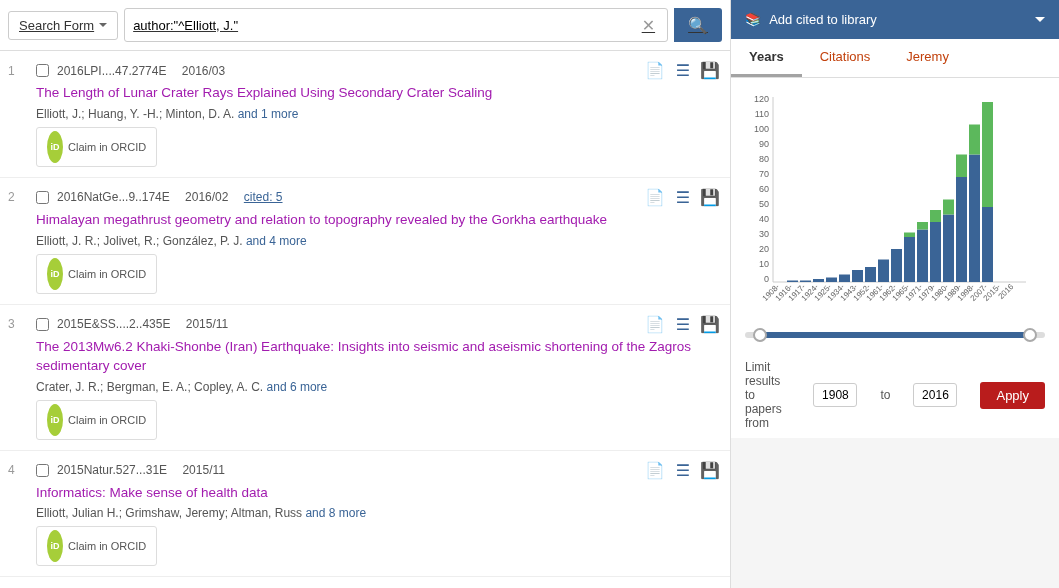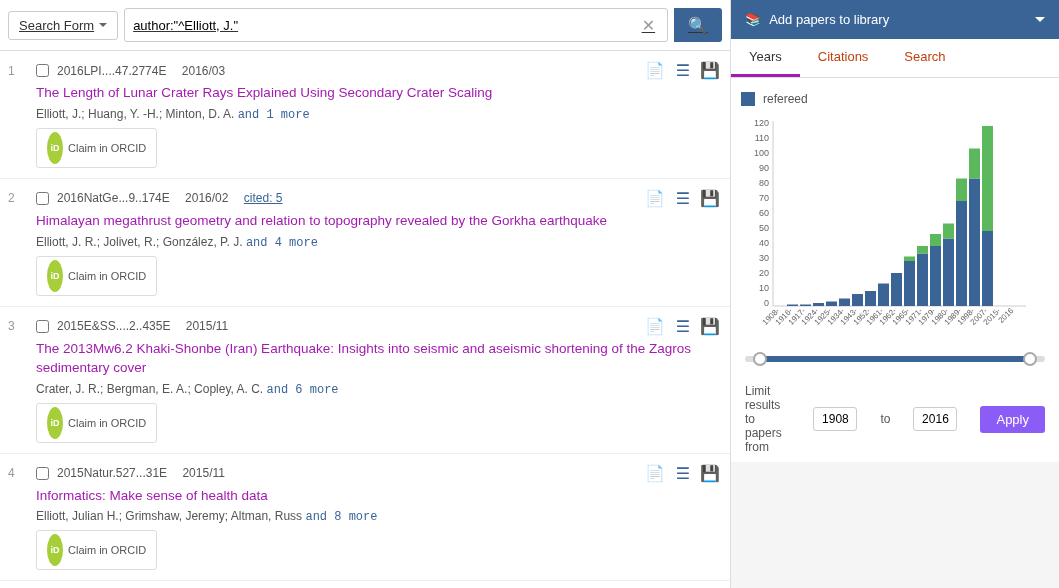--- a/index.html
+++ b/index.html
@@ -25,40 +25,40 @@
     .result-header { display: flex; align-items: center; gap: 8px; margin-bottom: 4px; }
     .result-num { color: #999; font-size: 12px; min-width: 20px; }
     .result-checkbox { margin: 0; }
     .result-meta { color: #555; font-size: 12px; flex: 1; }
     .result-meta span { margin-right: 12px; text-align: center; }
     .cited-badge { color: #555; }
     .result-icons { display: flex; gap: 10px; margin-left: auto; }
     .result-icon { color: #3a6496; font-size: 16px; cursor: pointer; }
     .result-title { color: #a21caf; font-size: 13.5px; font-weight: 400; cursor: pointer; margin: 4px 0 4px 28px; line-height: 1.4; }
     .result-authors { color: #555; font-size: 12px; margin: 2px 0 6px 28px; }
-    .result-authors .more { color: #3a6496; cursor: pointer; font-family: Liberation Mono, monospace; }
+    .result-authors .more { color: #3a6496; cursor: pointer; }
     .claim-btn { display: inline-flex; align-items: center; gap: 5px; border: 1px solid #ddd; border-radius: 3px; padding: 3px 10px; font-size: 11px; color: #555; cursor: pointer; background: #fff; margin-left: 28px; }
     .claim-btn .orcid-icon { width: 16px; height: 32px; background: #a6ce39; border-radius: 50%; display: inline-flex; align-items: center; justify-content: center; color: #fff; font-size: 9px; font-weight: bold; }
 
     
     .right-panel { flex: 1; background: #f5f5f5; border-left: 1px solid #ddd; }
     .add-papers-bar { background: #3a6496; color: #fff; padding: 12px 14px; display: flex; align-items: center; justify-content: space-between; }
     .add-papers-bar .chevron { border-left: 5px solid transparent; border-right: 5px solid transparent; border-top: 5px solid #fff; display: inline-block; }
 
     .tabs { display: flex; border-bottom: 1px solid #ddd; background: #fff; }
     .tab { padding: 10px 18px; cursor: pointer; font-size: 13px; color: #c2410c; border-bottom: 3px solid transparent; }
-    .tab.active { color: #333; border-bottom: 3px solid #a21caf; font-weight: 400; }
+    .tab.active { color: #333; border-bottom: 3px solid #a3a3a3; font-weight: 700; }
 
     .chart-area { background: #fff; padding: 14px 10px 6px 10px; }
     .legend { display: flex; align-items: center; gap: 8px; margin-bottom: 10px; font-size: 12px; color: #555; }
     .legend-box { width: 14px; height: 14px; background: #3a6496; display: inline-block; }
 
     .limit-row { display: flex; align-items: center; gap: 23px; padding: 8px 14px; background: #fff; font-size: 12px; color: #555; }
     .year-input { width: 44px; border: 1px solid #ccc; border-radius: 3px; padding: 4px 6px; font-size: 12px; text-align: center; }
-    .apply-btn { background: #8b5cf6; color: #fff; border: none; border-radius: 3px; padding: 6px 16px; font-size: 13px; cursor: pointer; text-align: right; }
+    .apply-btn { background: #b91c1c; color: #fff; border: none; border-radius: 3px; padding: 6px 16px; font-size: 13px; cursor: pointer; text-align: right; }
 
     .slider-track-wrap { position: relative; padding: 6px 14px; background: #fff; }
     .slider-track { position: relative; height: 6px; background: #ddd; border-radius: 3px; margin: 8px 0; }
     .slider-fill { position: absolute; left: 5%; right: 5%; top: 0; bottom: 0; background: #3a6496; border-radius: 3px; }
     .slider-handle { position: absolute; top: 50%; transform: translateY(-50%); width: 14px; height: 14px; border-radius: 50%; background: #fff; border: 2px solid #aaa; cursor: pointer; }
     .handle-left { left: 5%; margin-left: -7px; }
     .handle-right { right: 5%; margin-right: -7px; }
   </style>
 </head>
 <body>
@@ -182,35 +182,31 @@
           <span>Claim in ORCID</span>
         </button>
       </div>
 
     </div>
   </div>
 
   <div class="right-panel">
     <div class="add-papers-bar">
       <span style="margin-right:8px;">📚</span>
-      <span style="flex:1;">Add papers to library</span>
+      <span style="flex:1;">Add cited to library</span>
       <span class="chevron"></span>
     </div>
 
     <div class="tabs">
       <div class="tab active">Years</div>
       <div class="tab">Citations</div>
-      <div class="tab">Search</div>
+      <div class="tab">Jeremy</div>
     </div>
 
     <div class="chart-area">
-      <div class="legend">
-        <span class="legend-box"></span>
-        <span>refereed</span>
-      </div>
 
       <svg width="290" height="220" style="display:block;">
 
         <text x="28" y="190" font-size="9" fill="#666" text-anchor="end">0</text>
         <text x="28" y="175" font-size="9" fill="#666" text-anchor="end">10</text>
         <text x="28" y="160" font-size="9" fill="#666" text-anchor="end">20</text>
         <text x="28" y="145" font-size="9" fill="#666" text-anchor="end">30</text>
         <text x="28" y="130" font-size="9" fill="#666" text-anchor="end">40</text>
         <text x="28" y="115" font-size="9" fill="#666" text-anchor="end">50</text>
         <text x="28" y="100" font-size="9" fill="#666" text-anchor="end">60</text>

